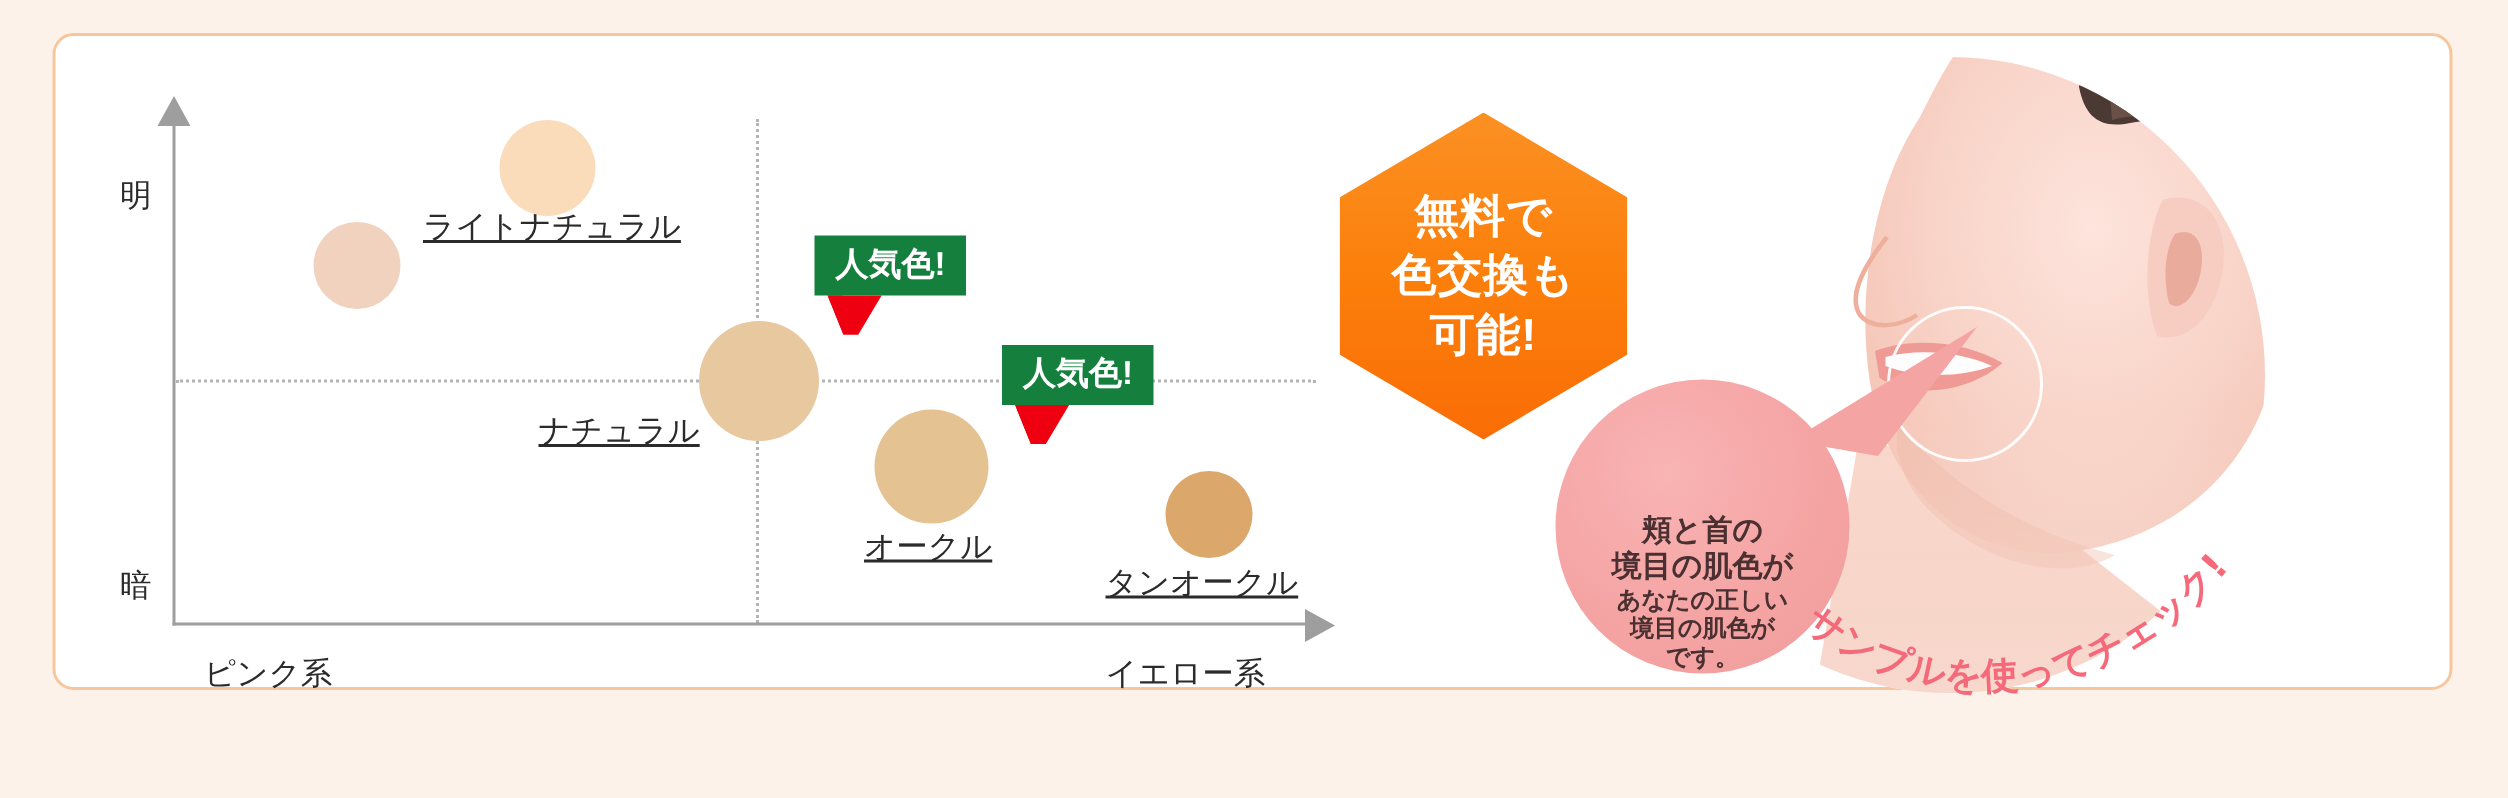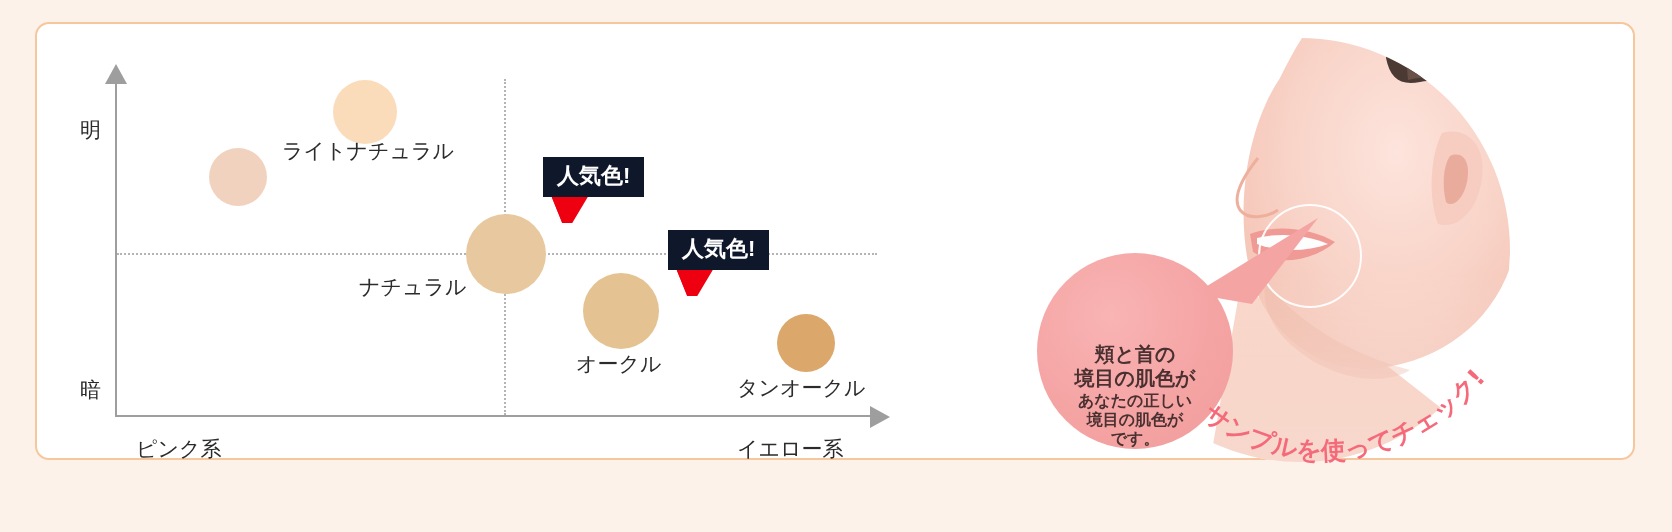--- a/index.html
+++ b/index.html
@@ -85,26 +85,27 @@
   
   .dot {
     position: absolute;
     border-radius: 50%;
   }
   .dot-label {
     position: absolute;
     color: #2b2b2b;
     font-size: 21px;
     white-space: nowrap;
+    text-decoration: underline;
   }
 
   
   .popular {
     position: absolute;
-    background: #0f172a;
+    background: #15803d;
     color: #ffffff;
     font-size: 22px;
     font-weight: bold;
     padding: 7px 14px 9px 14px;
     white-space: nowrap;
     line-height: 1.1;
   }
   .popular::after {
     content: "";
     position: absolute;
@@ -231,20 +232,27 @@
       <div class="dot" style="left:546px; top:249px; width:76px; height:76px; background:#e5c291;"></div>
       <div class="dot-label" style="left:539px; top:326px;">オークル</div>
 
       <div class="dot" style="left:740px; top:290px; width:58px; height:58px; background:#dba76a;"></div>
       <div class="dot-label" style="left:700px; top:350px;">タンオークル</div>
 
       <div class="popular p1">人気色!</div>
       <div class="popular p2">人気色!</div>
     </div>
 
+    <div class="hexagon">
+      <div class="hexagon-inner">
+        <span>無料で</span><br>
+        <span>色交換も</span><br>
+        <span>可能!</span>
+      </div>
+    </div>
 
     <div class="photo">
       <svg class="photo-svg" width="420" height="424" viewBox="0 0 420 424" aria-hidden="true">
         <defs>
           <radialGradient id="skinG" cx="55%" cy="40%" r="75%">
             <stop offset="0%" stop-color="#fde4dc"></stop>
             <stop offset="55%" stop-color="#f8d2c6"></stop>
             <stop offset="100%" stop-color="#f2bfae"></stop>
           </radialGradient>
           <linearGradient id="neckG" x1="0" y1="0" x2="0" y2="1">

